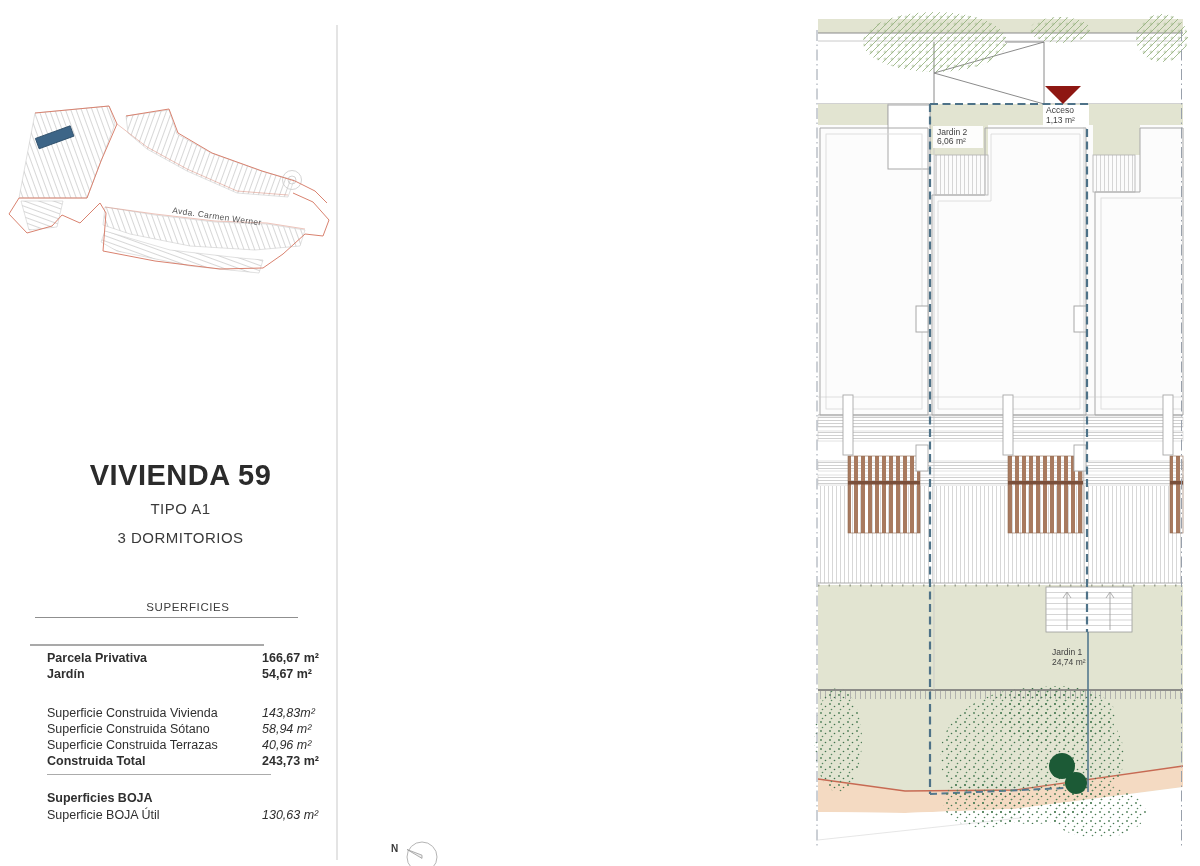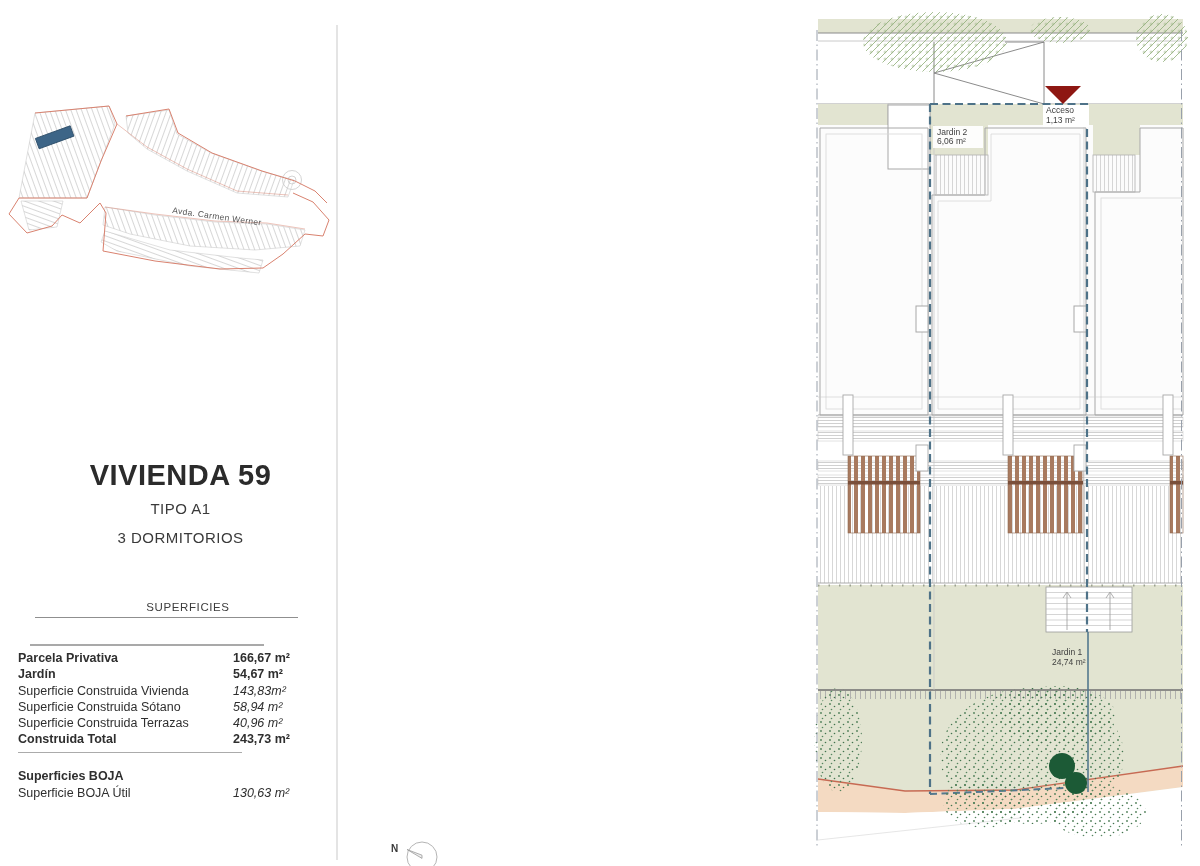--- a/index.html
+++ b/index.html
@@ -6,27 +6,27 @@
   body{width:1200px;height:866px;background:#ffffff;font-family:"Liberation Sans",sans-serif;position:relative;overflow:hidden;color:#2f2f2f;}
   .sheet{position:absolute;inset:0;}
   
   .site-svg{position:absolute;left:5px;top:103px;width:325px;height:180px;}
   .titleblock{position:absolute;left:0;top:456px;width:361px;text-align:center;}
   .titleblock h1{margin:0;font-size:29px;font-weight:700;letter-spacing:.5px;color:#2b2b2b;line-height:38px;}
   .titleblock .sub{font-size:15px;color:#3a3a3a;line-height:29px;letter-spacing:.5px;}
   .suphead{position:absolute;left:0;top:601px;width:376px;text-align:center;font-size:11.5px;letter-spacing:.6px;color:#3c3c3c;}
   .rule1{position:absolute;left:35px;top:617px;width:263px;height:1px;background:#8f8f8f;}
   .rule2{position:absolute;left:30px;top:644px;width:234px;height:1.5px;background:#a9a9a9;}
-  .stable{position:absolute;left:18px;top:650px;width:276px;font-size:12.5px;}
+  .stable{position:absolute;left:47px;top:650px;width:276px;font-size:12.5px;}
   .srow{display:flex;line-height:16.3px;}
   .slabel{width:215px;}
   .sval{flex:1;}
   .bold .slabel,.bold .sval{font-weight:700;}
   .ital .sval{font-style:italic;}
-  .gapB{}
+  .gapB{margin-top:22px;}
   .rule3{height:1.5px;background:#ababab;width:224px;margin-top:4px;}
   .bojahead{font-weight:700;margin-top:15px;line-height:16.3px;}
   .divider{position:absolute;left:336px;top:25px;width:2px;height:835px;background:#e4e4e4;}
   .compass-svg{position:absolute;left:385px;top:838px;width:70px;height:28px;}
   .plan-svg{position:absolute;left:810px;top:0;width:380px;height:866px;}
   svg text{font-family:"Liberation Sans",sans-serif;}
 </style>
 </head>
 <body>
 

